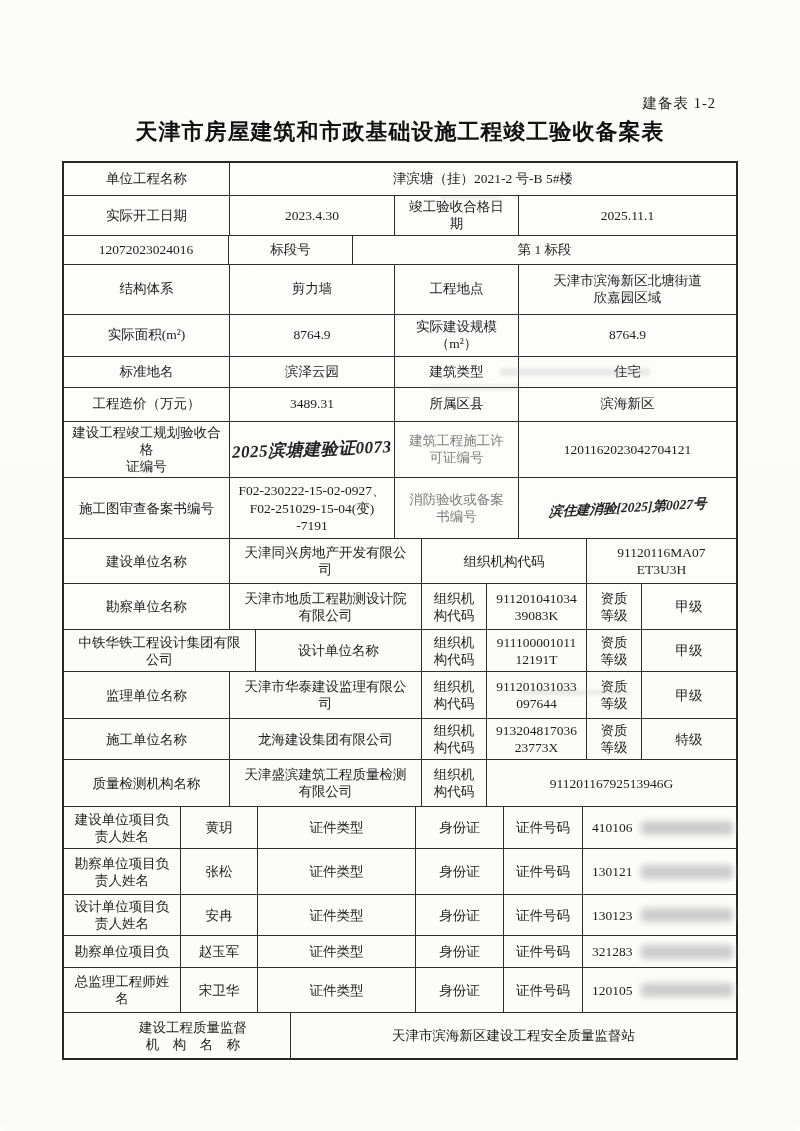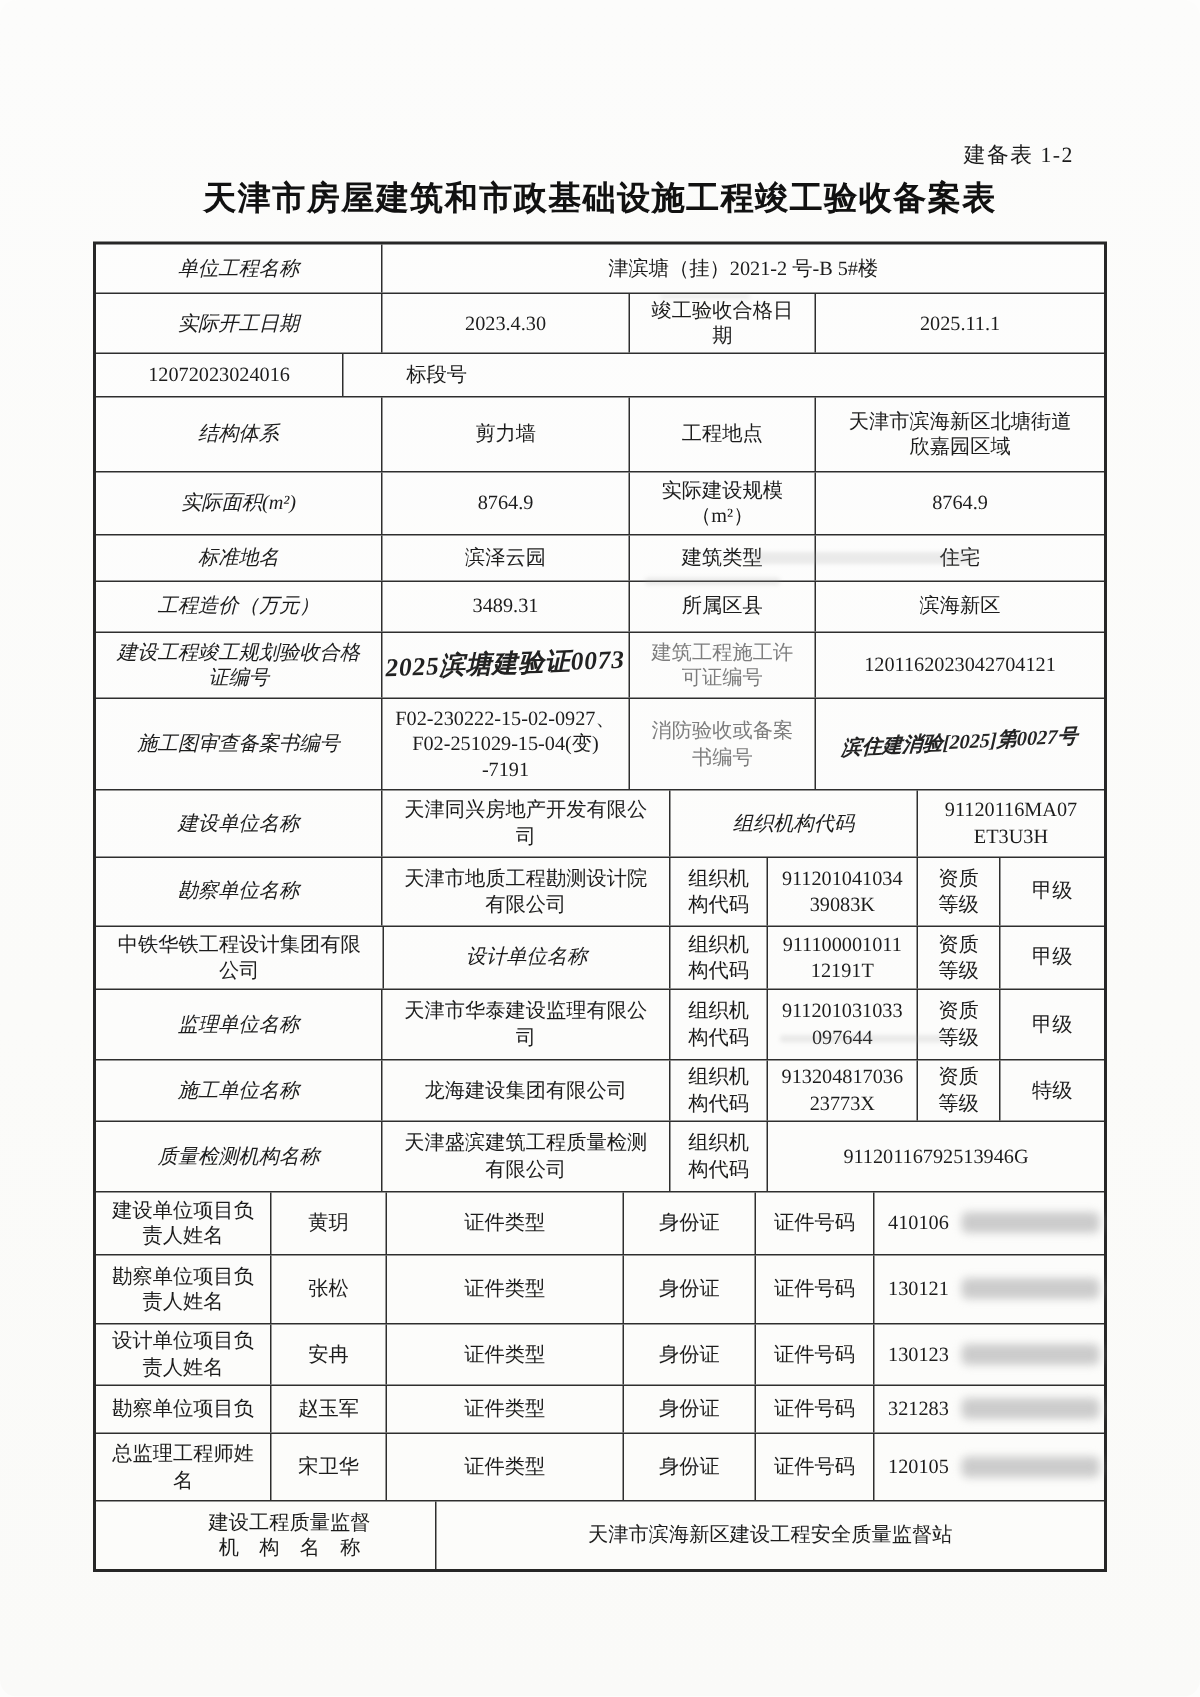--- a/index.html
+++ b/index.html
@@ -45,30 +45,30 @@
     transform:rotate(-3deg) skewX(-6deg);letter-spacing:0px;color:#242424;
     white-space:nowrap;
   }
   .blur{
     display:inline-block;width:92px;height:14px;margin-left:8px;
     background:#cccccc;border-radius:4px;filter:blur(3px);
     vertical-align:middle;flex:none;
   }
   .artifact{position:absolute;background:#9a9a9a;opacity:0.18;filter:blur(1.5px);border-radius:2px;}
   
-  .wA{width:191px;flex:none;font-style:italic;}      
+  .wA{width:166px;flex:none;}      
   .wB{width:165px;flex:none;}      
   .wC{width:124px;flex:none;}      
   .wD{flex:1;}                     
   .oB{width:192px;flex:none;}      
   .oC{width:65px;flex:none;}       
   .oD{width:100px;flex:none;}      
   .oE{width:55px;flex:none;}       
   .oF{flex:1;}                     
-  .oCD{width:165px;flex:none;font-style:italic;}     
+  .oCD{width:165px;flex:none;}     
   .pA{width:117px;flex:none;}      
   .pB{width:77px;flex:none;}       
   .pC{width:158px;flex:none;}      
   .pD{width:88px;flex:none;}       
   .pE{width:79px;flex:none;}       
   .pF{flex:1;}                     
   .sA{width:195px;flex:none;}      
 </style>
 </head>
 <body>
@@ -89,20 +89,21 @@
       <div class="cell wA">实际开工日期</div>
       <div class="cell wB">2023.4.30</div>
       <div class="cell wC">竣工验收合格日
 期</div>
       <div class="cell wD">2025.11.1</div>
     </div>
 
     <div class="row" style="min-height:28px">
       <div class="cell wB">12072023024016</div>
       <div class="cell wC">标段号</div>
+      <div class="cell wD">第 1 标段</div>
     </div>
 
     <div class="row" style="min-height:49px">
       <div class="cell wA">结构体系</div>
       <div class="cell wB">剪力墙</div>
       <div class="cell wC">工程地点</div>
       <div class="cell wD">天津市滨海新区北塘街道
 欣嘉园区域</div>
     </div>
 

